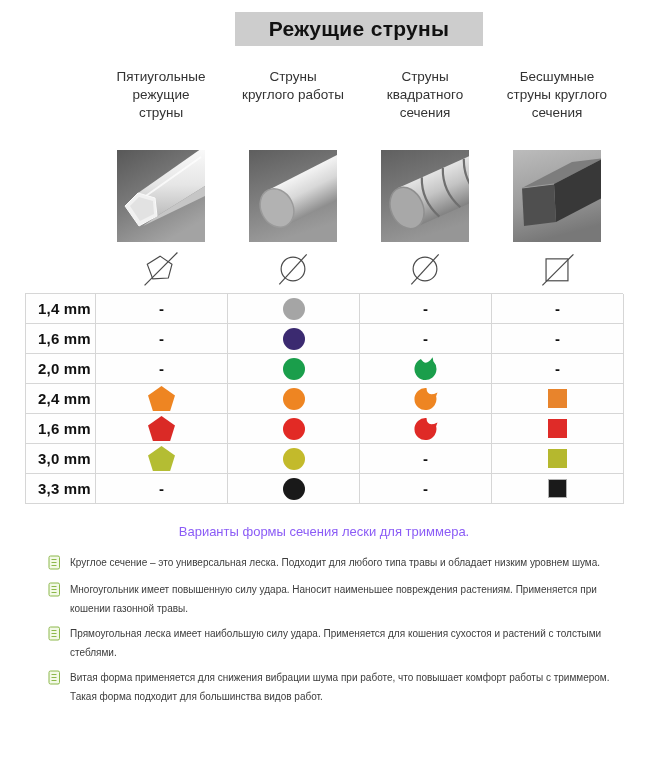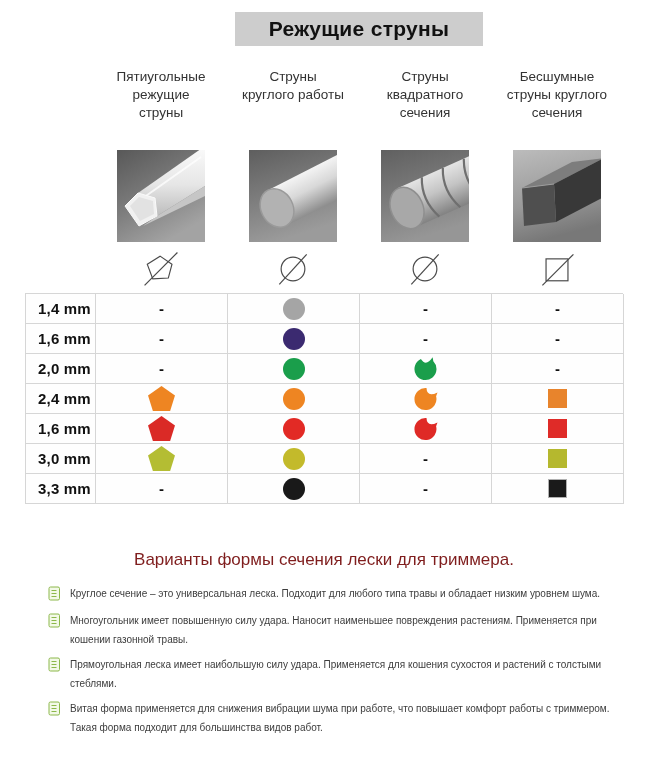--- a/index.html
+++ b/index.html
@@ -49,22 +49,22 @@
   .tcell.labelcell { justify-content:flex-start; padding-left:12px;
     font-size:15px; font-weight:bold; color:#111; letter-spacing:.2px; }
   .dash { font-weight:bold; font-size:15px; color:#111; line-height:10px; }
   .shape-circle { width:22px; height:22px; border-radius:50%; display:block; }
   .shape-pentagon { width:27px; height:25px; display:block;
     clip-path:polygon(50% 0, 100% 38%, 82% 100%, 18% 100%, 0 38%); }
   .shape-square { width:19px; height:19px; display:block; }
   .pac { width:25px; height:26px; display:block; }
 
   
-  .caption { margin-top:46px; margin-left:25px; width:598px; text-align:center;
-    font-size:17px; color:#7f1d1d; }
+  .caption { margin-top:20px; margin-left:25px; width:598px; text-align:center;
+    font-size:13px; color:#8b5cf6; }
   .notes { margin-top:14px; margin-left:48px; width:572px; }
   .note { display:flex; align-items:flex-start; margin-bottom:6px; }
   .note-icon { flex:0 0 22px; padding-top:2px; }
   .note-text { font-size:10px; line-height:19px; color:#3c3c3c; max-width:548px; }
 </style>
 </head>
 <body>
 
 <div class="page">
 

